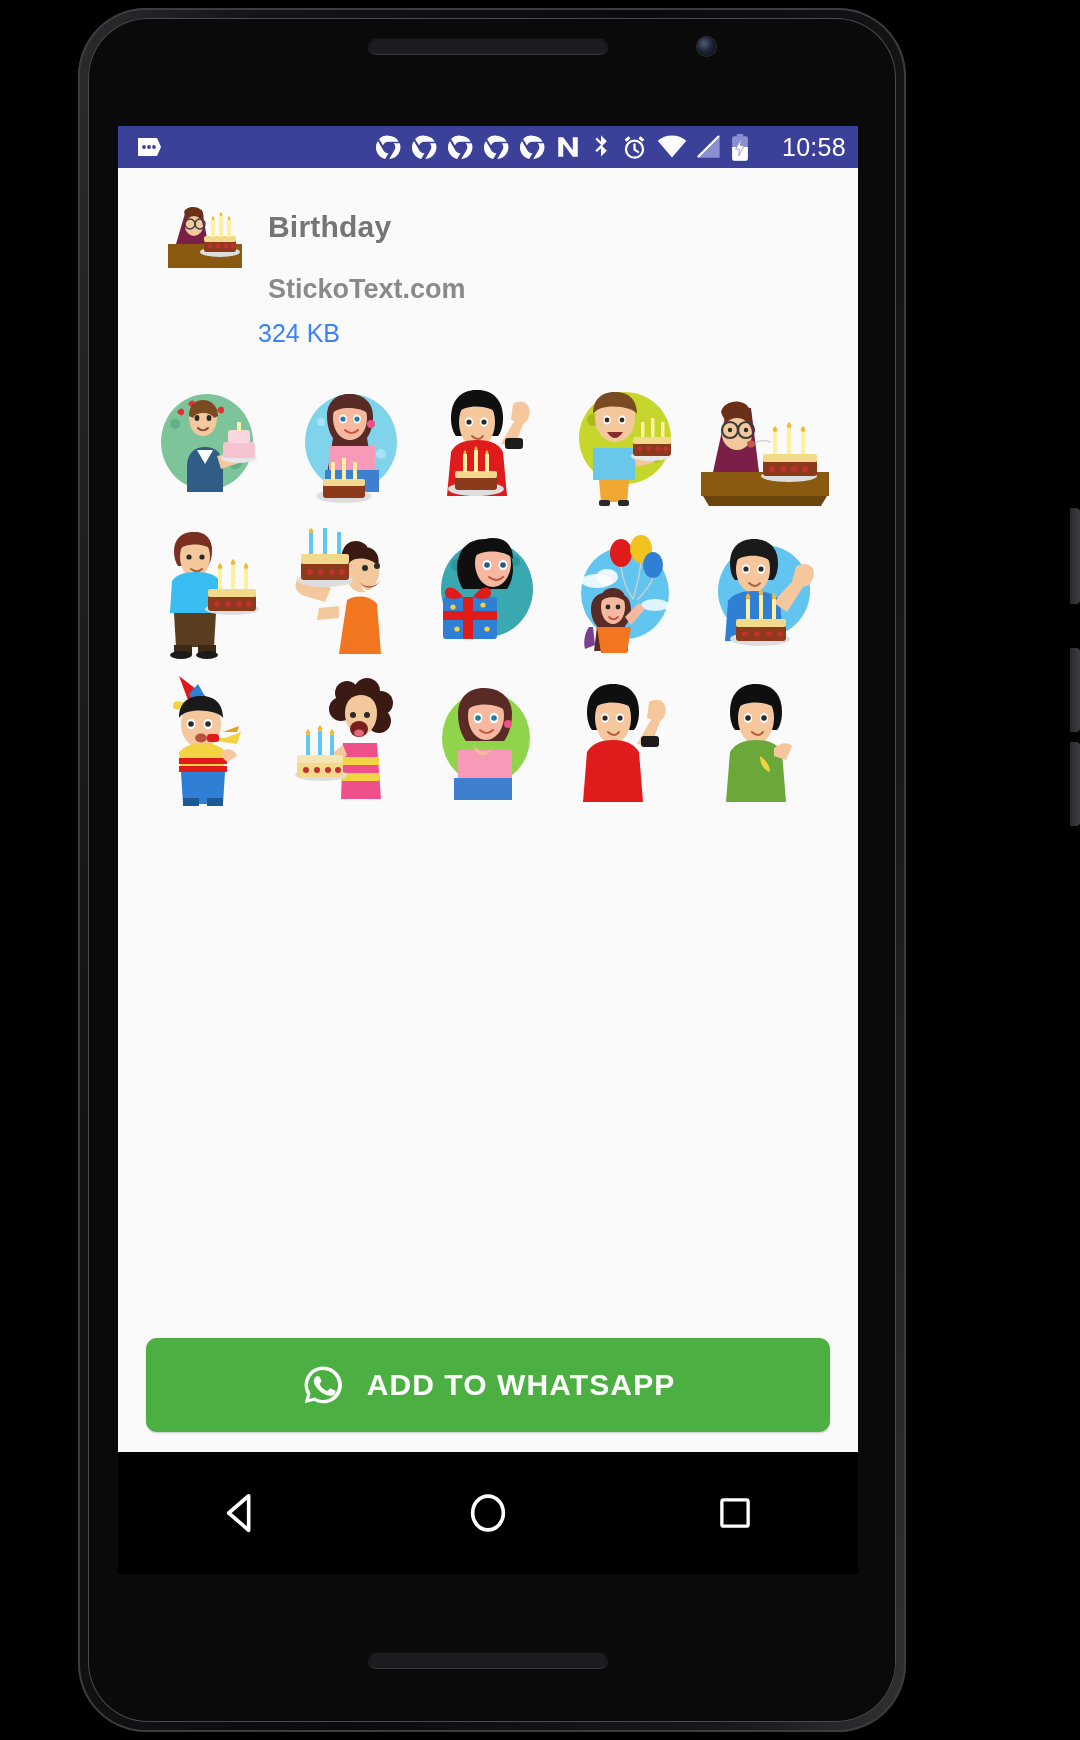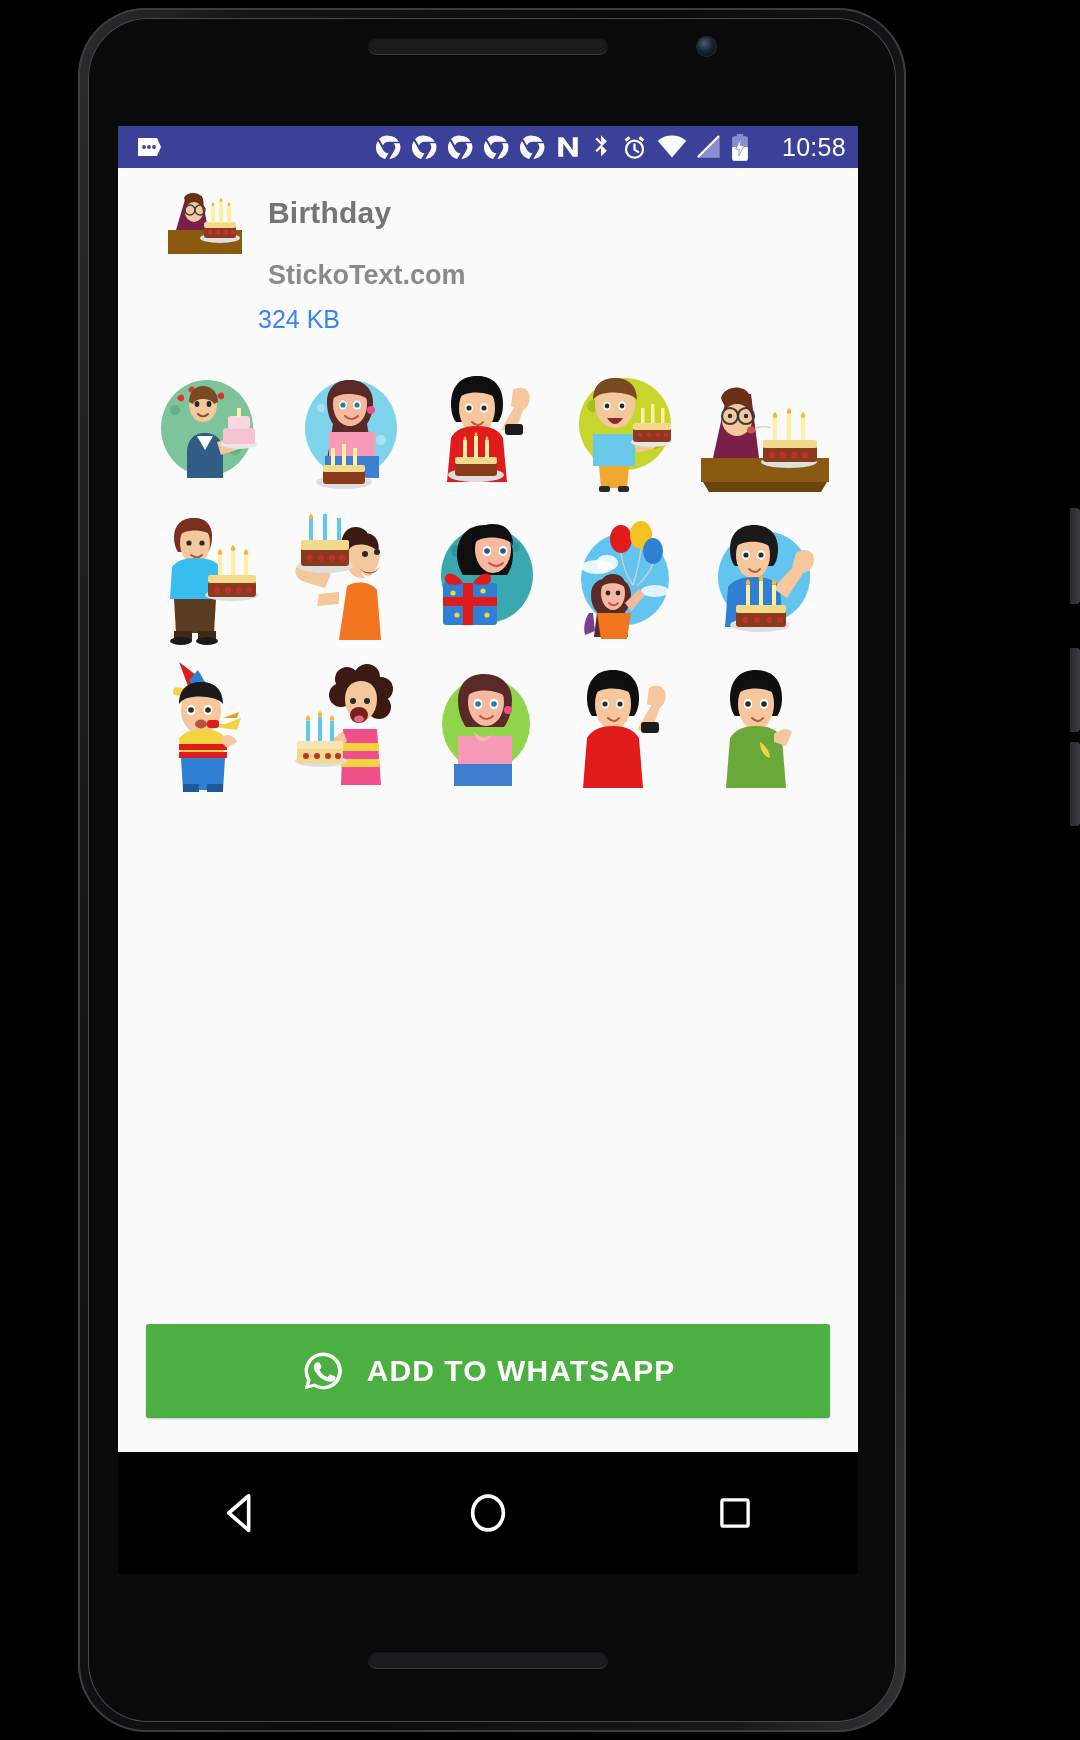--- a/index.html
+++ b/index.html
@@ -96,20 +96,21 @@
     font-family: "Liberation Sans", sans-serif;
   }
 
   
   #app-body {
     position: relative;
     height: 1284px;
     background: #fafafa;
     display: flex;
     flex-direction: column;
+    margin-top: 14px;
   }
 
   #pack-header {
     padding: 26px 0 0 0;
     position: relative;
     height: 170px;
   }
   #tray-icon {
     position: absolute;
     left: 50px; top: 22px;
@@ -154,21 +155,21 @@
 
   #grid-spacer { flex: 1 1 auto; }
 
   
   #add-button-wrap { padding: 0 28px 34px 28px; }
   #add-to-whatsapp {
     width: 100%;
     height: 94px;
     background: #4caf41;
     border: none;
-    border-radius: 3px;
+    border-radius: 11px;
     display: flex;
     align-items: center;
     justify-content: center;
     gap: 22px;
     cursor: pointer;
     box-shadow: 0 1px 2px rgba(0,0,0,0.2);
   }
   #add-btn-label {
     color: #ffffff;
     font-size: 30px;

